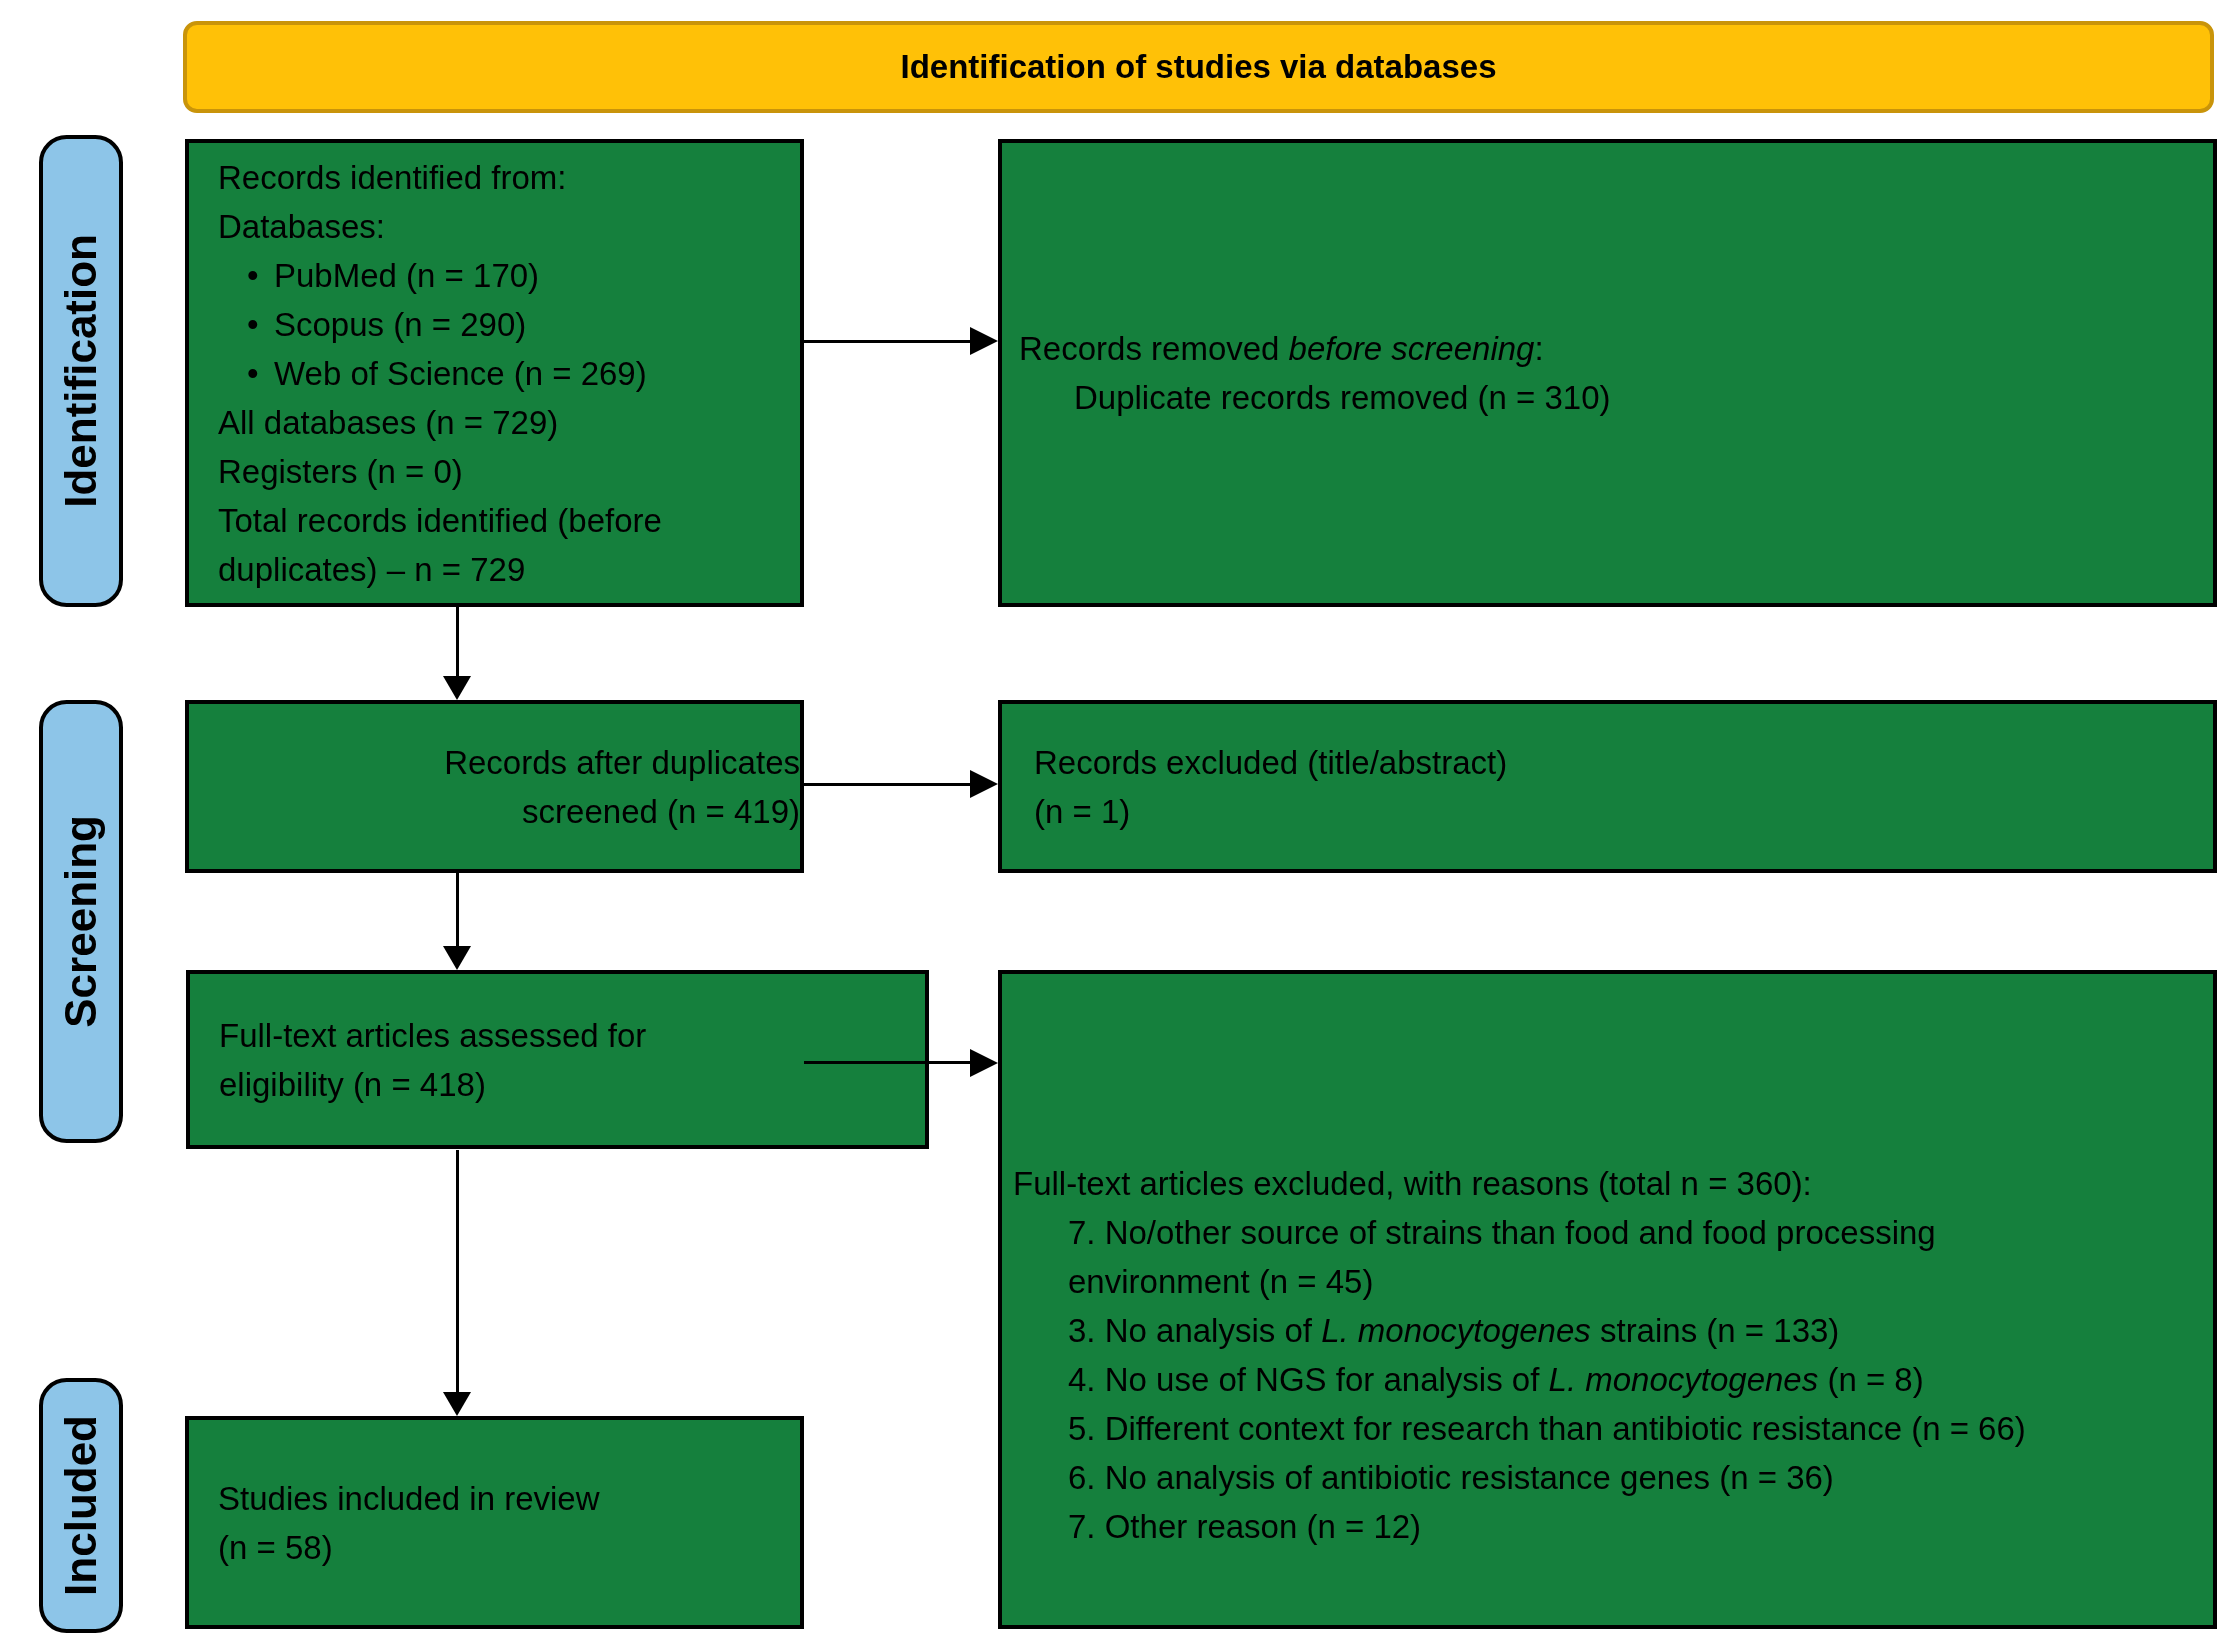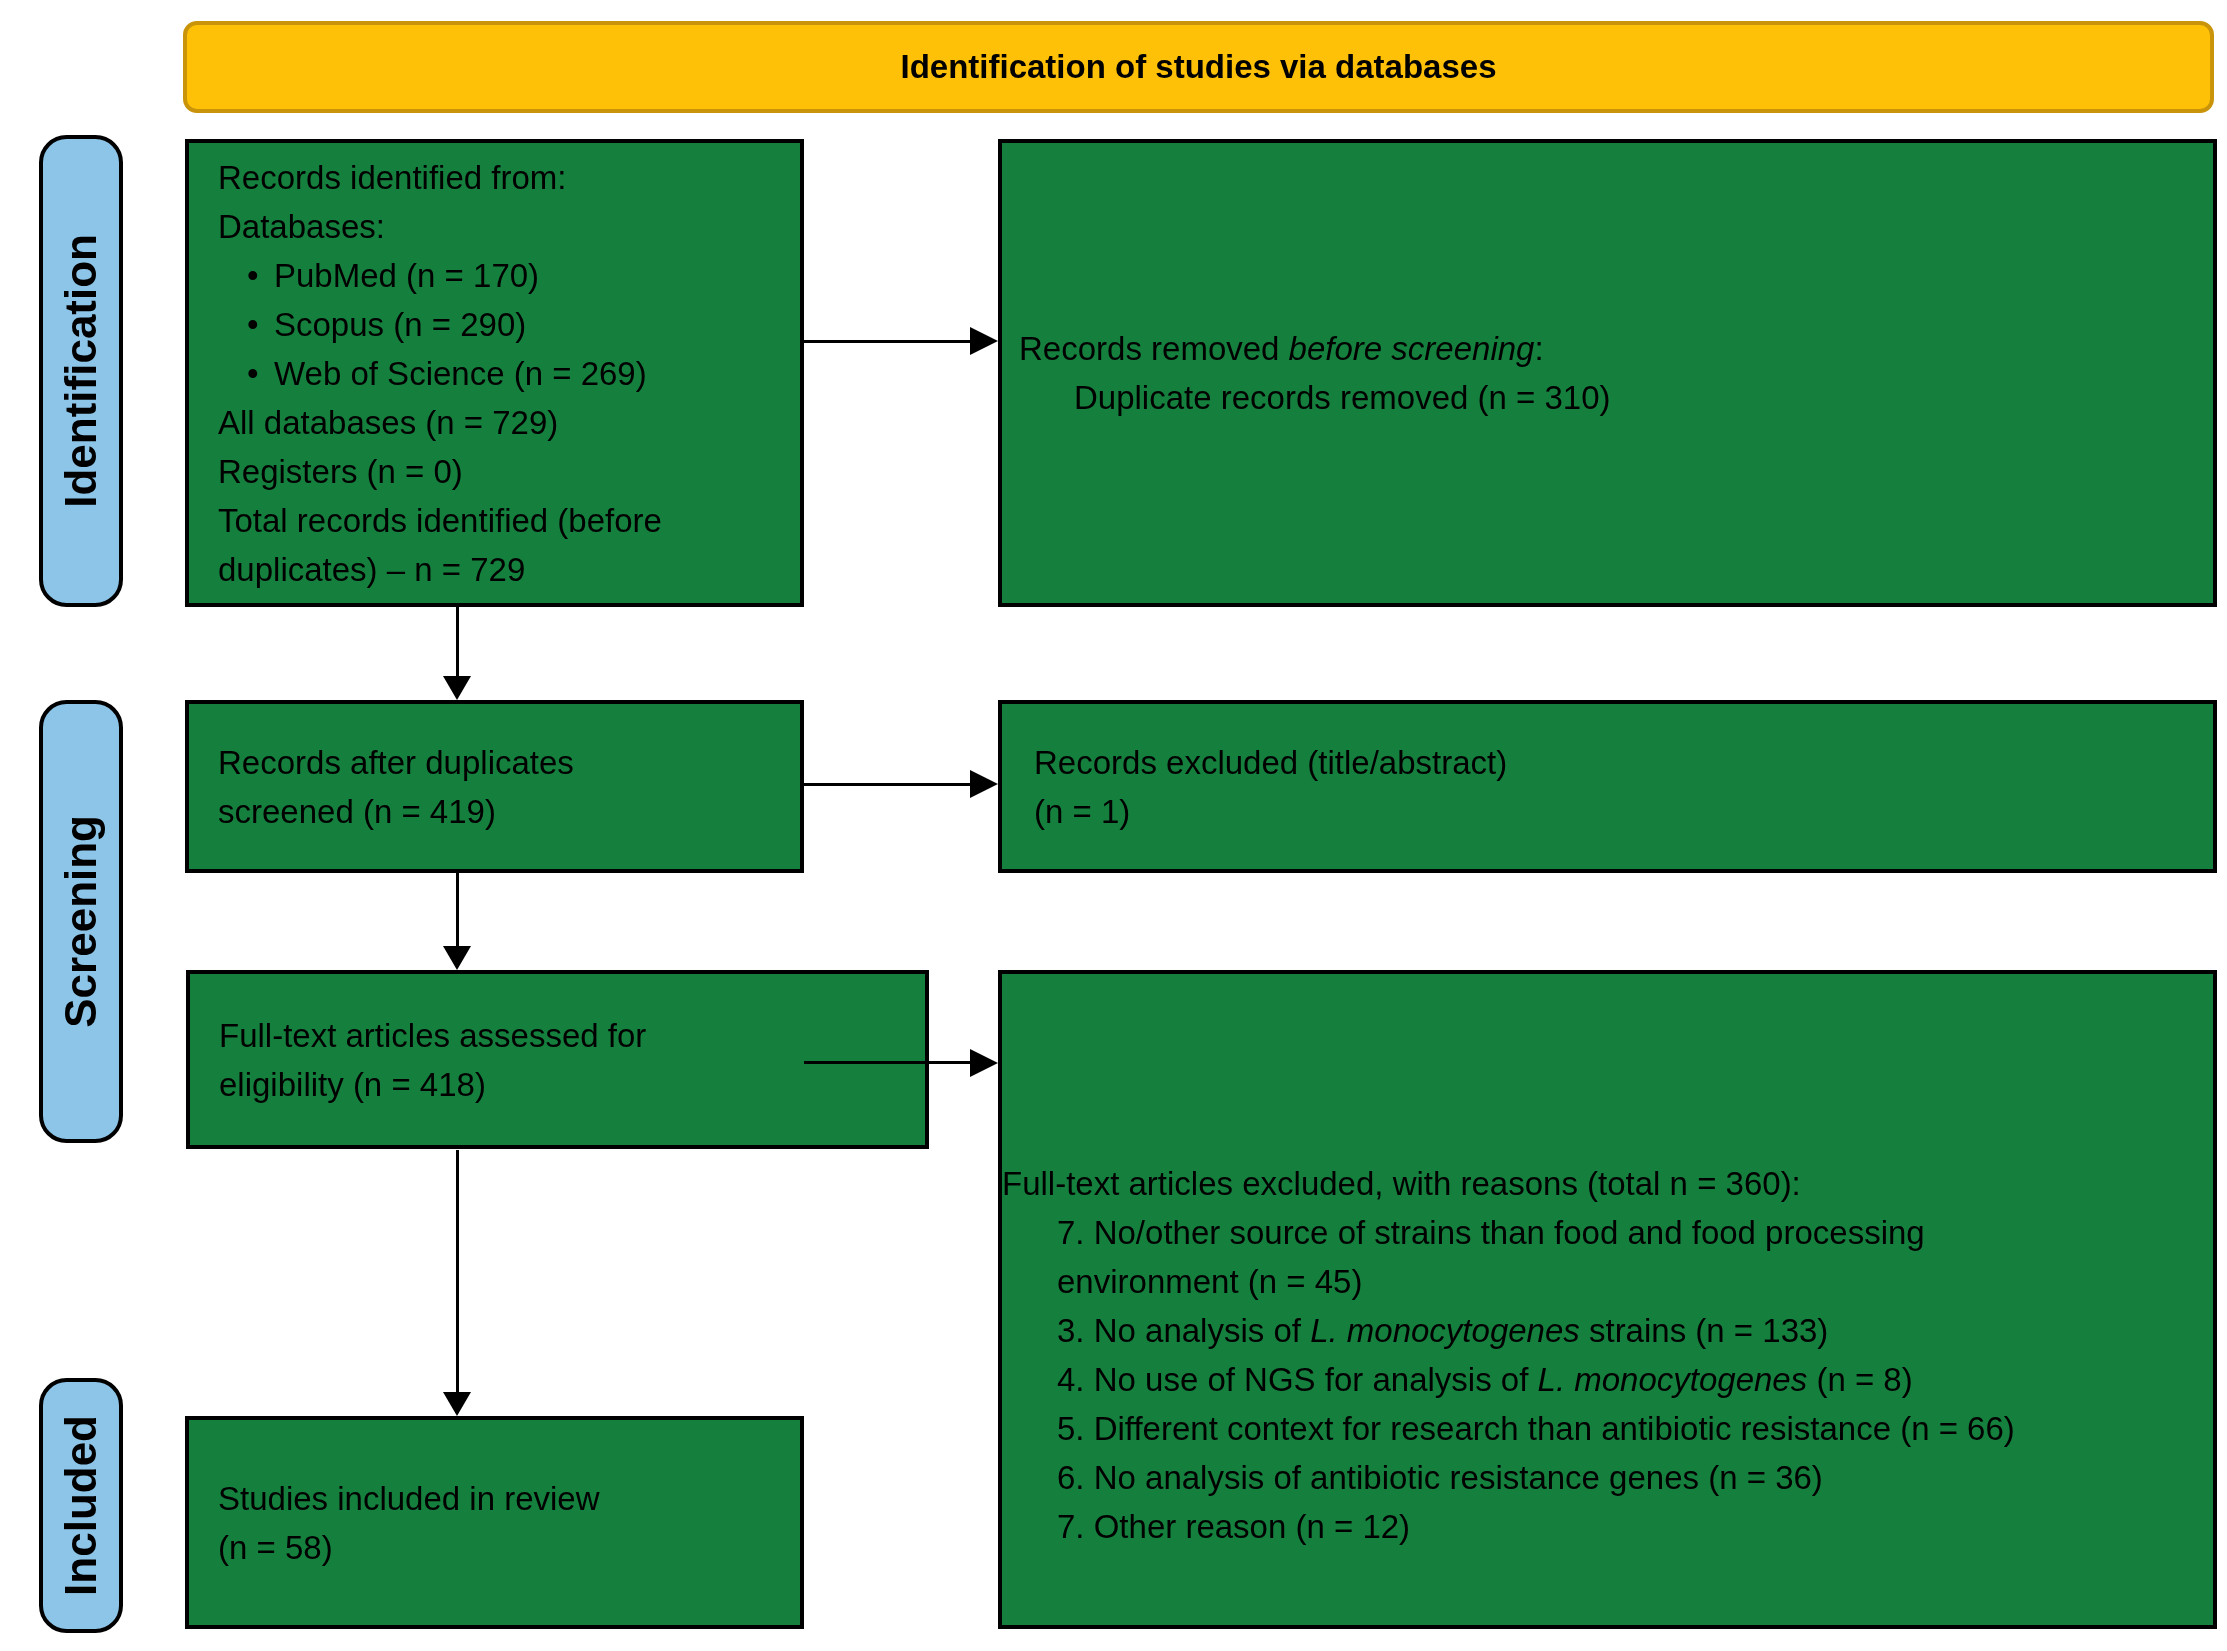--- a/index.html
+++ b/index.html
@@ -42,24 +42,24 @@
     font-size:33px;line-height:49px;
   }
   .box .line{white-space:nowrap;}
   .line.ind1{padding-left:55px;}
   .line.bul{padding-left:29px;}
   .bullet{display:inline-block;width:27px;}
   .it{font-style:italic;}
 
   #box-records-identified{left:175px;top:139px;width:619px;height:468px;padding-left:29px;}
   #box-records-removed{left:988px;top:139px;width:1219px;height:468px;padding-left:17px;}
-  #box-records-screened{left:175px;top:700px;width:619px;height:173px;padding-left:29px;}
+  #box-records-screened{left:175px;top:700px;width:619px;height:173px;padding-left:29px;text-align:right;}
   #box-records-excluded{left:988px;top:700px;width:1219px;height:173px;padding-left:32px;}
   #box-fulltext-assessed{left:176px;top:970px;width:743px;height:179px;padding-left:29px;}
-  #box-fulltext-excluded{left:988px;top:970px;width:1219px;height:659px;padding-top:110px;}
+  #box-fulltext-excluded{left:988px;top:970px;width:1219px;height:659px;padding-left:11px;padding-top:110px;}
   #box-studies-included{left:175px;top:1416px;width:619px;height:213px;padding-left:29px;}
 
   
   .hline{position:absolute;height:3px;background:#000;}
   .vline{position:absolute;width:3px;background:#000;}
   .tri-r{position:absolute;width:0;height:0;
     border-top:14px solid transparent;border-bottom:14px solid transparent;
     border-left:28px solid #000;}
   .tri-d{position:absolute;width:0;height:0;
     border-left:14px solid transparent;border-right:14px solid transparent;

